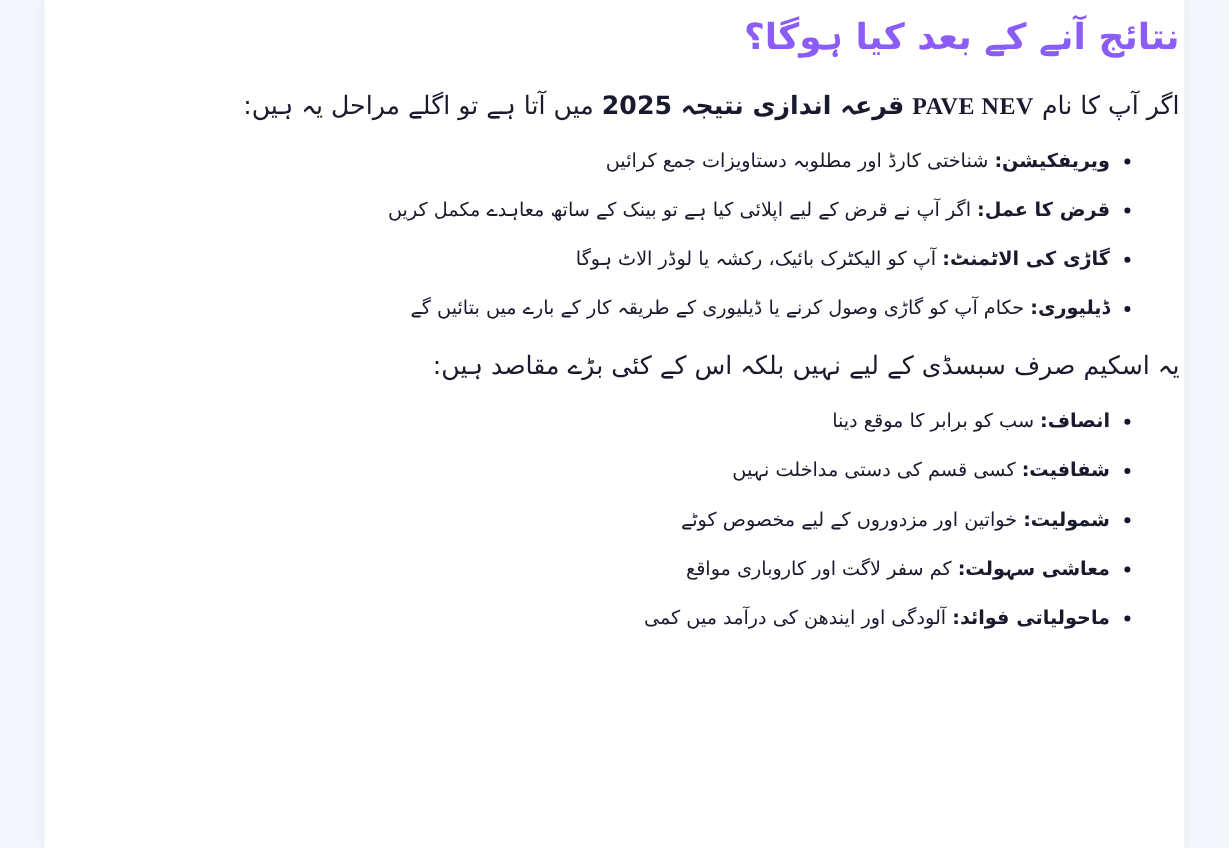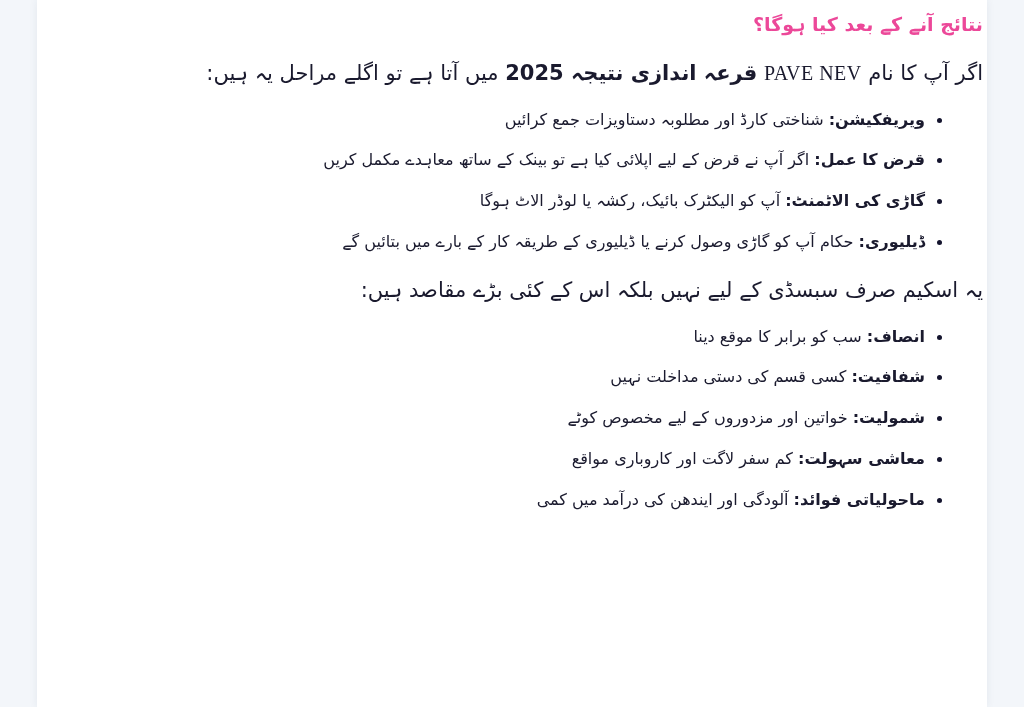--- a/index.html
+++ b/index.html
@@ -19,37 +19,37 @@
     min-height: 707px;
     margin: 0 auto;
     background: #ffffff;
     box-sizing: border-box;
     padding: 6px 4px 10px 14px;
     box-shadow: 0 0 8px rgba(40,60,90,0.08);
     direction: rtl;
     text-align: right;
   }
   h2.section-heading {
-    font-size: 19px;
+    font-size: 30px;
     font-weight: 700;
     margin: 6px 0 16px 0;
     line-height: 1.35;
-    color: #ec4899;
+    color: #8b5cf6;
   }
   h2.section-heading.second {
     margin-top: 26px;
   }
   p.intro {
     font-size: 21px;
     line-height: 1.9;
     margin: 0 0 12px 0;
   }
   .latin {
     font-family: "Liberation Serif", serif;
-    font-weight: 400;
+    font-weight: 700;
     letter-spacing: 0.5px;
     font-size: 0.95em;
   }
   .emph {
     font-weight: 700;
   }
   ul.doc-list {
     margin: 0 0 16px 0;
     padding: 0 58px 0 0;
     list-style: disc;

